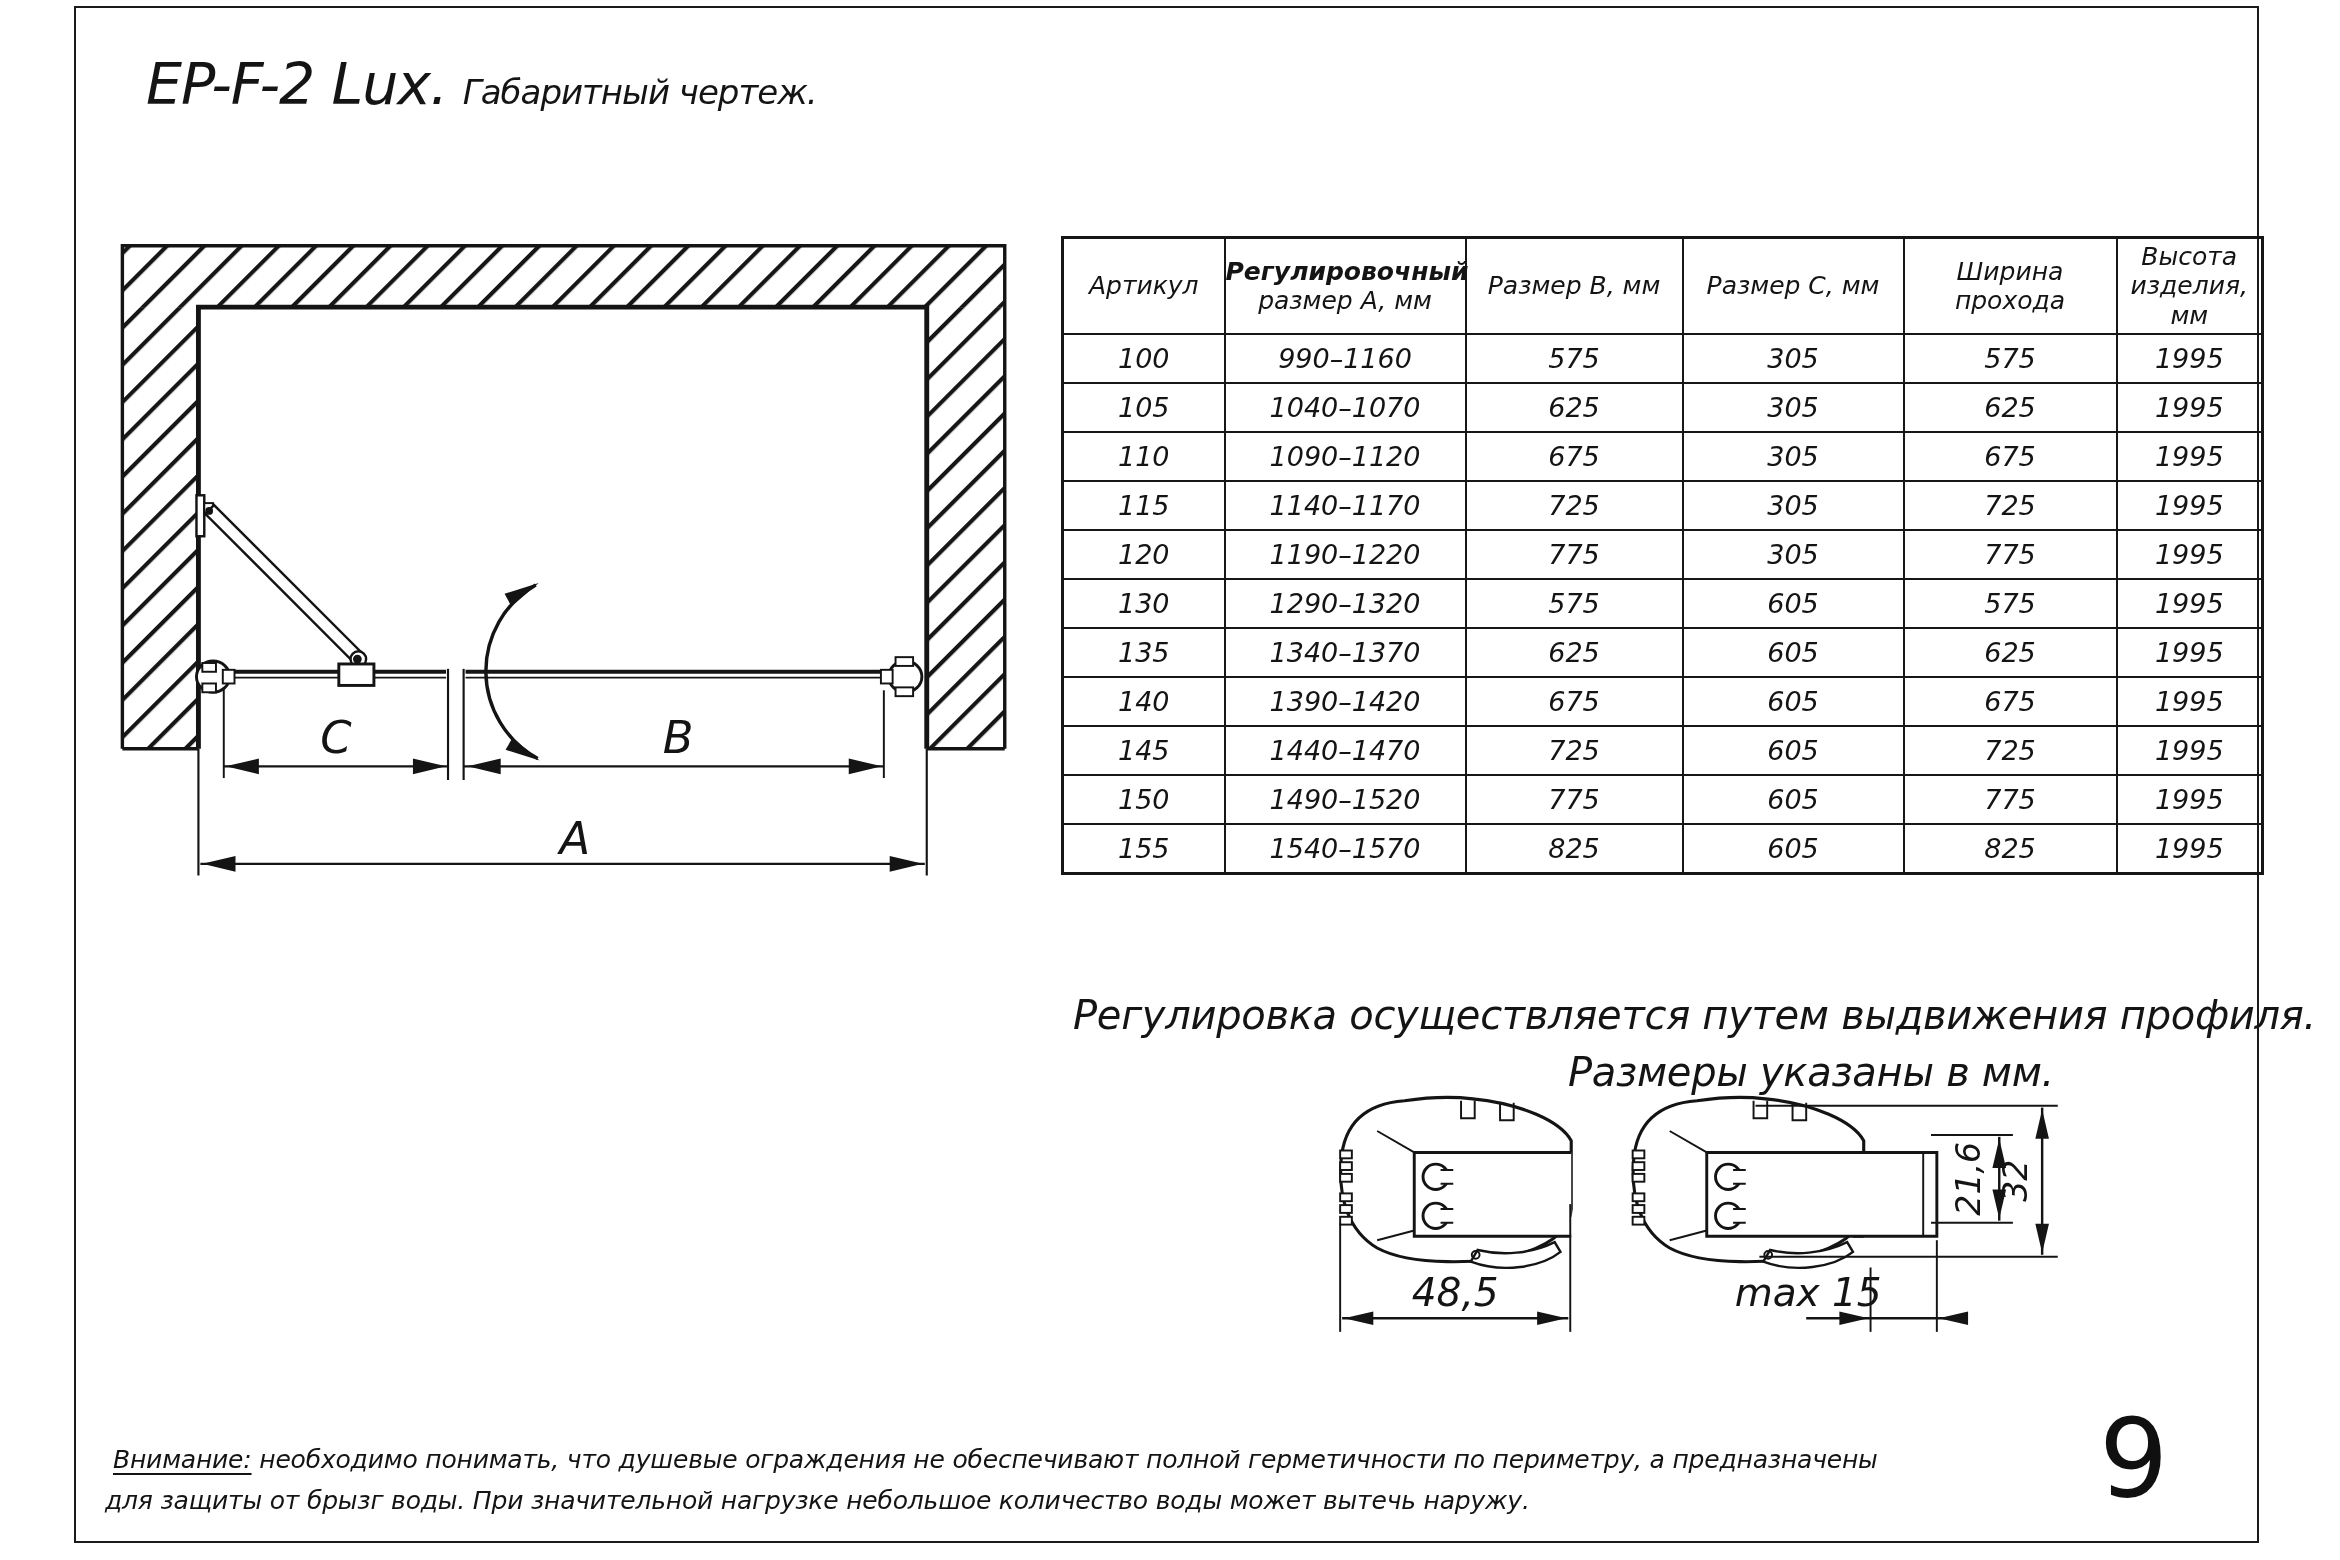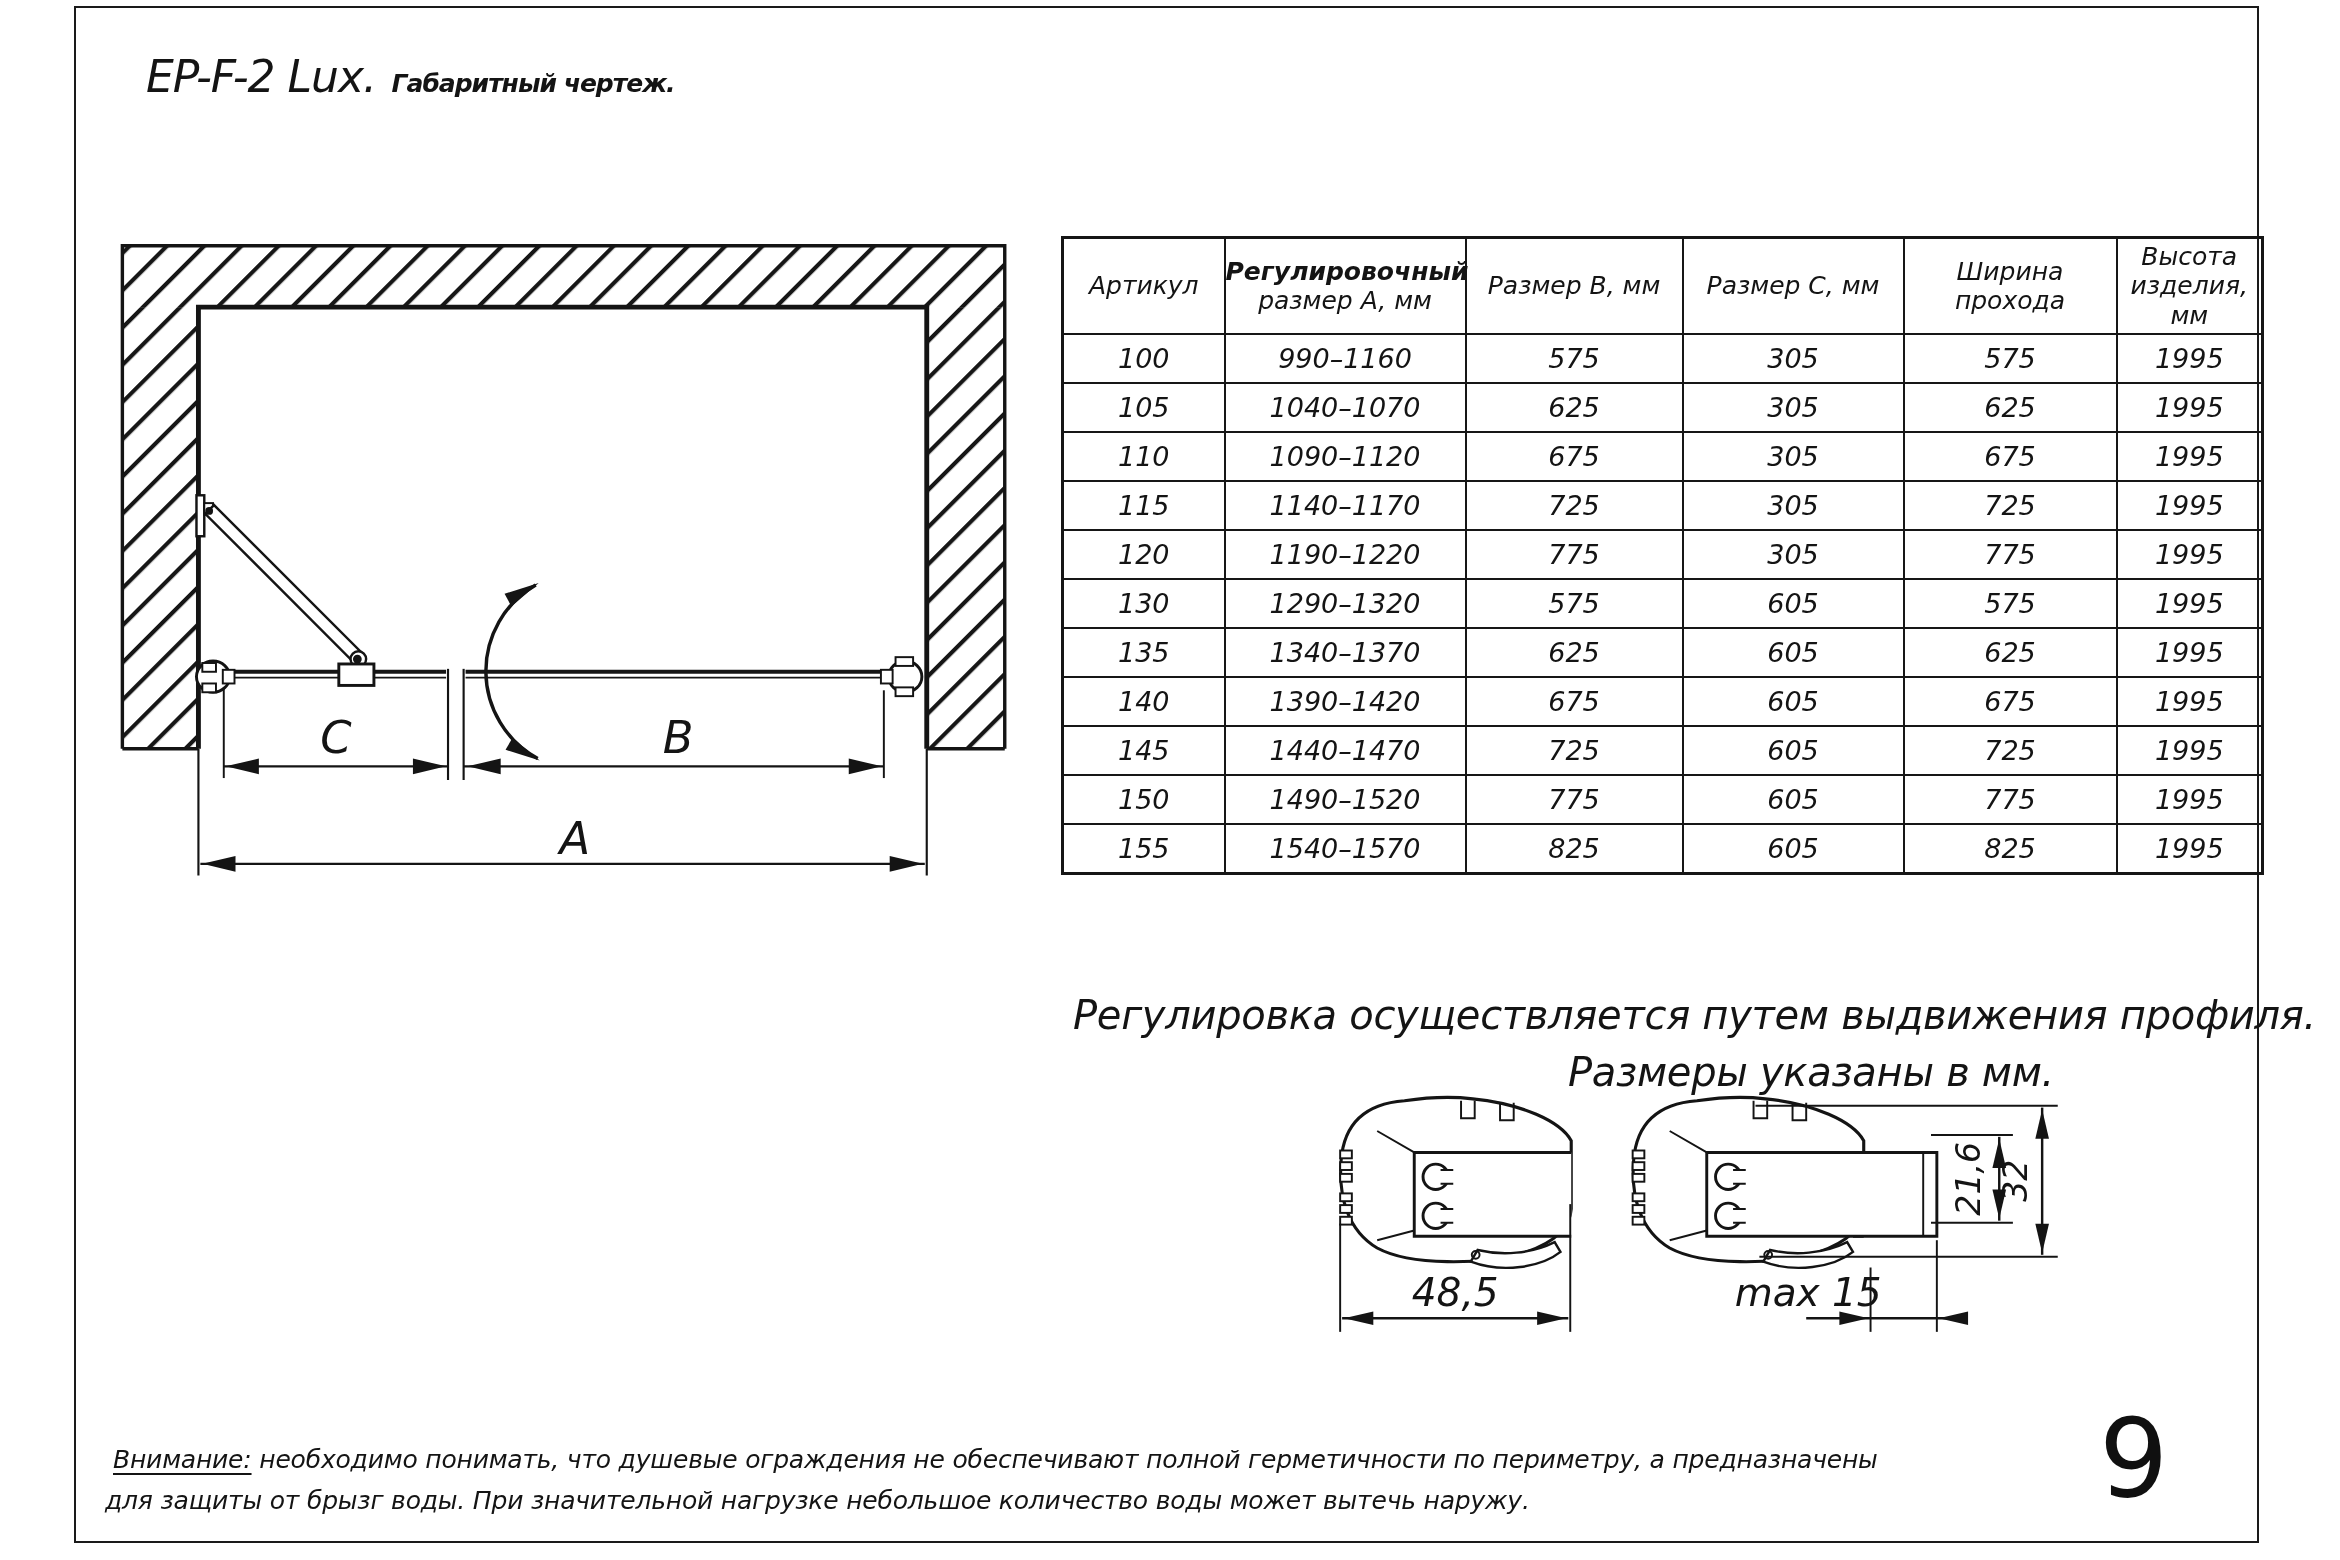--- a/index.html
+++ b/index.html
@@ -8,22 +8,22 @@
     font-family:"DejaVu Sans",sans-serif;color:#141414;overflow:hidden;
   }
   .frame{
     position:absolute;left:74px;top:5.9px;width:2185px;height:1537px;
     border:2.9px solid #1a1a1a;box-sizing:border-box;
   }
   .title-row{
     position:absolute;left:146px;top:51px;display:flex;align-items:baseline;gap:15.6px;
     font-style:italic;letter-spacing:-1px;white-space:nowrap;
   }
-  .title-model{font-size:44px;font-weight:500;}
-  .title-sub{font-size:25px;font-weight:700;}
+  .title-model{font-size:57px;font-weight:500;}
+  .title-sub{font-size:34px;font-weight:400;}
   svg.linework{position:absolute;left:0;top:0;width:2341px;height:1560px;}
   .dim-label{font-family:"DejaVu Sans",sans-serif;font-style:italic;fill:#141414;}
   
   .spec-table{
     position:absolute;left:1061px;top:236px;width:1200px;
     border-collapse:collapse;table-layout:fixed;
     font-style:italic;text-align:center;color:#141414;
     border:3.9px solid #161616;
   }
   .spec-table td,.spec-table th{

